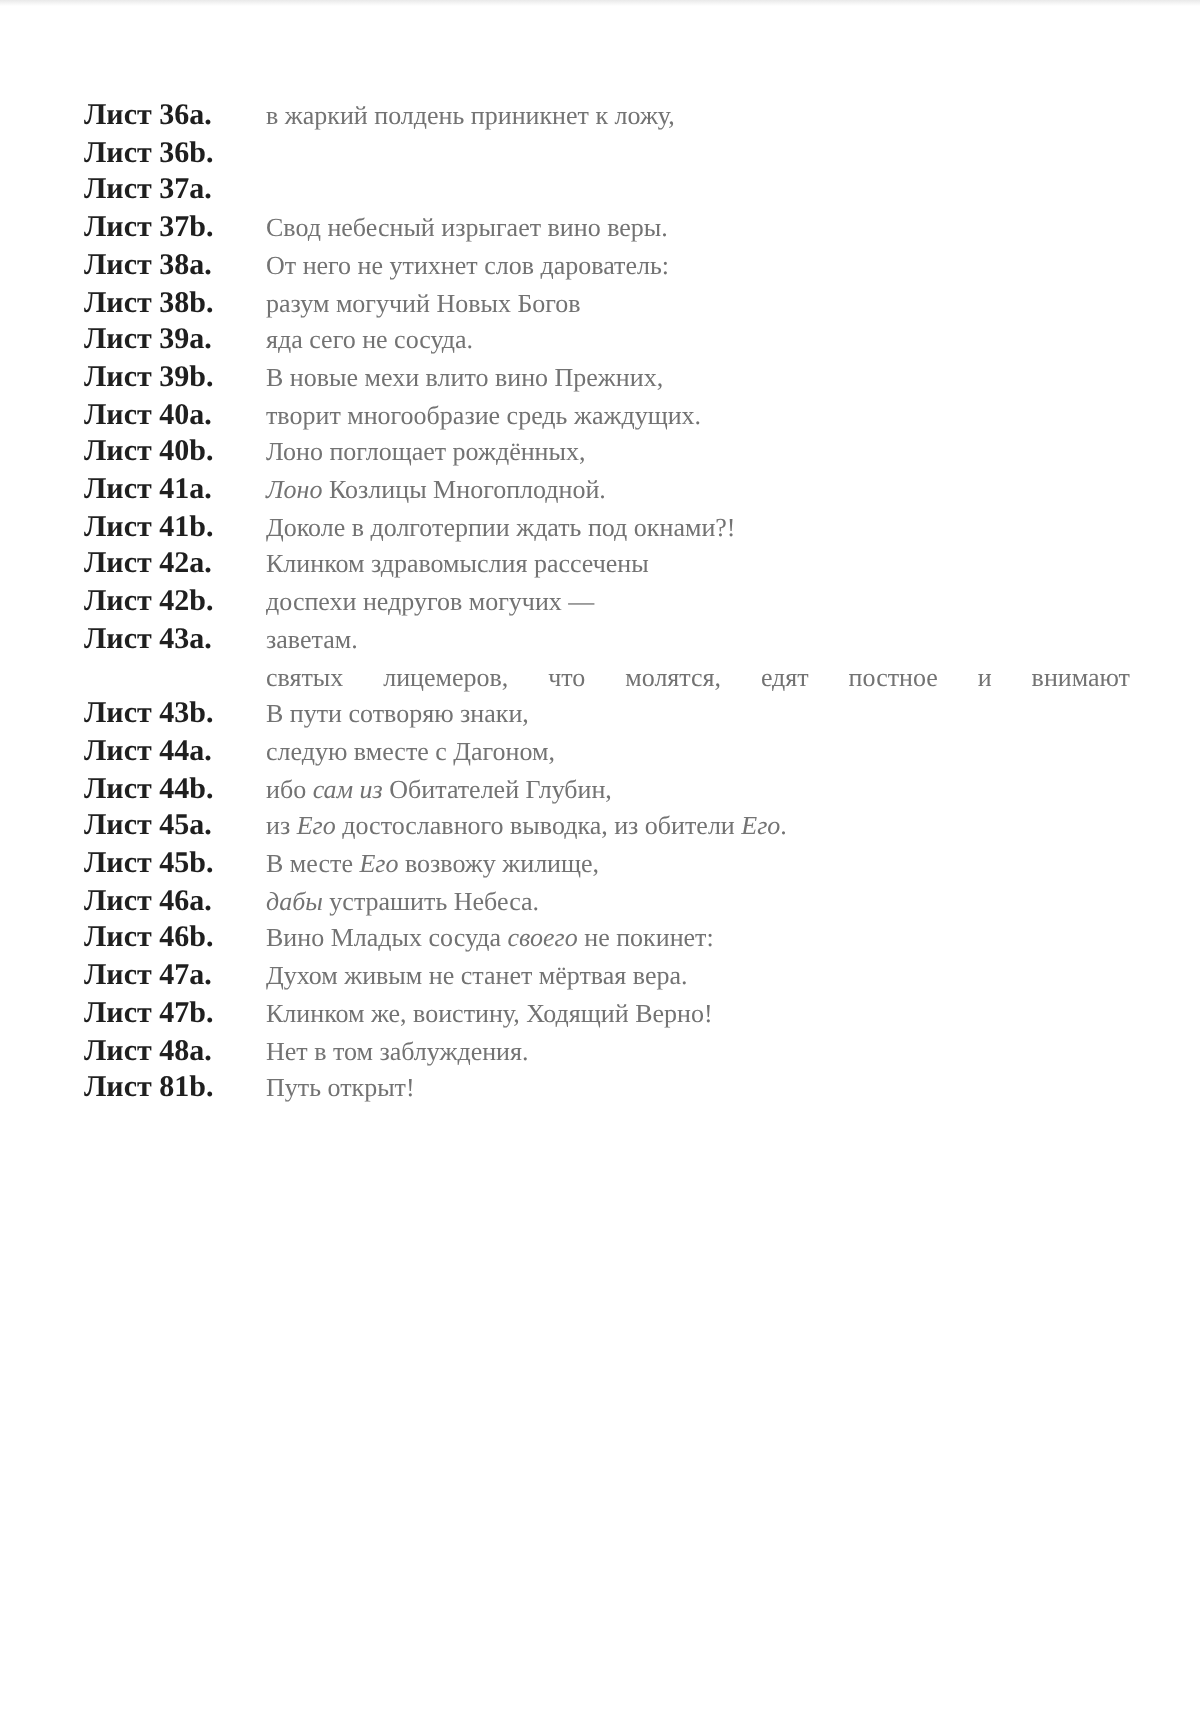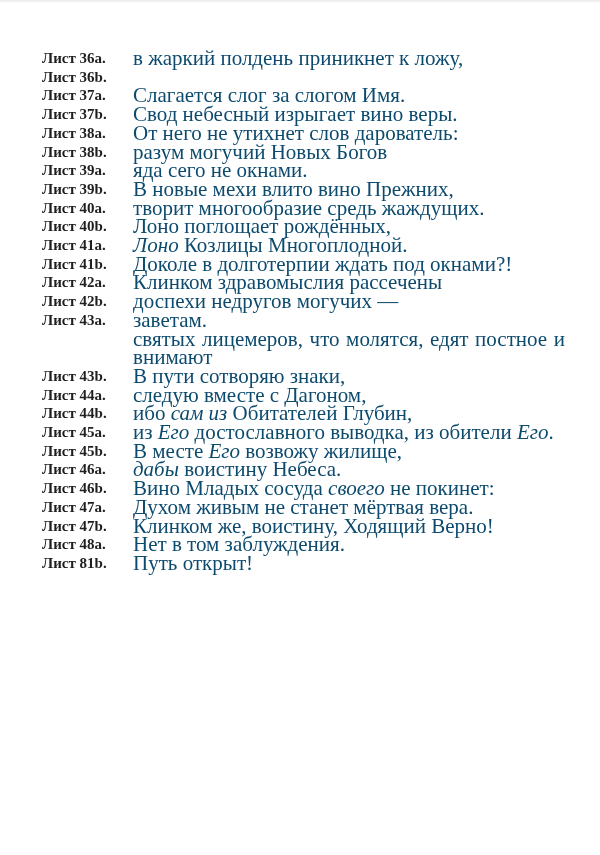--- a/index.html
+++ b/index.html
@@ -37,23 +37,23 @@
     flex: 0 0 91px;
     font-weight: bold;
     font-size: 15px;
     line-height: 18.7px;
     color: #1f1f1f;
     white-space: nowrap;
   }
   .entry .text {
     width: 432px;
     flex: 0 0 432px;
-    font-size: 21px;
+    font-size: 13px;
     line-height: 18.7px;
-    color: #0c4a6e;
+    color: #737373;
   }
   .entry .text i {
     font-style: italic;
   }
   .line.justify {
     text-align: justify;
     text-align-last: justify;
   }
   .footer {
     position: absolute;
@@ -77,23 +77,20 @@
         <div class="label">Лист 36a.</div>
         <div class="text">
           <div class="line"><span>в жаркий полдень приникнет к ложу,</span></div>
         </div>
       </div>
       <div class="entry">
         <div class="label">Лист 36b.</div>
       </div>
       <div class="entry">
         <div class="label">Лист 37a.</div>
-        <div class="text">
-          <div class="line"><span>Слагается слог за слогом Имя.</span></div>
-        </div>
       </div>
       <div class="entry">
         <div class="label">Лист 37b.</div>
         <div class="text">
           <div class="line"><span>Свод небесный изрыгает вино веры.</span></div>
         </div>
       </div>
       <div class="entry">
         <div class="label">Лист 38a.</div>
         <div class="text">
@@ -102,21 +99,21 @@
       </div>
       <div class="entry">
         <div class="label">Лист 38b.</div>
         <div class="text">
           <div class="line"><span>разум могучий Новых Богов</span></div>
         </div>
       </div>
       <div class="entry">
         <div class="label">Лист 39a.</div>
         <div class="text">
-          <div class="line"><span>яда сего не окнами.</span></div>
+          <div class="line"><span>яда сего не сосуда.</span></div>
         </div>
       </div>
       <div class="entry">
         <div class="label">Лист 39b.</div>
         <div class="text">
           <div class="line"><span>В новые мехи влито вино Прежних,</span></div>
         </div>
       </div>
       <div class="entry">
         <div class="label">Лист 40a.</div>
@@ -187,21 +184,21 @@
       </div>
       <div class="entry">
         <div class="label">Лист 45b.</div>
         <div class="text">
           <div class="line"><span>В месте </span><i>Его</i><span> возвожу жилище,</span></div>
         </div>
       </div>
       <div class="entry">
         <div class="label">Лист 46a.</div>
         <div class="text">
-          <div class="line"><i>дабы</i><span> воистину Небеса.</span></div>
+          <div class="line"><i>дабы</i><span> устрашить Небеса.</span></div>
         </div>
       </div>
       <div class="entry">
         <div class="label">Лист 46b.</div>
         <div class="text">
           <div class="line"><span>Вино Младых сосуда </span><i>своего</i><span> не покинет:</span></div>
         </div>
       </div>
       <div class="entry">
         <div class="label">Лист 47a.</div>

